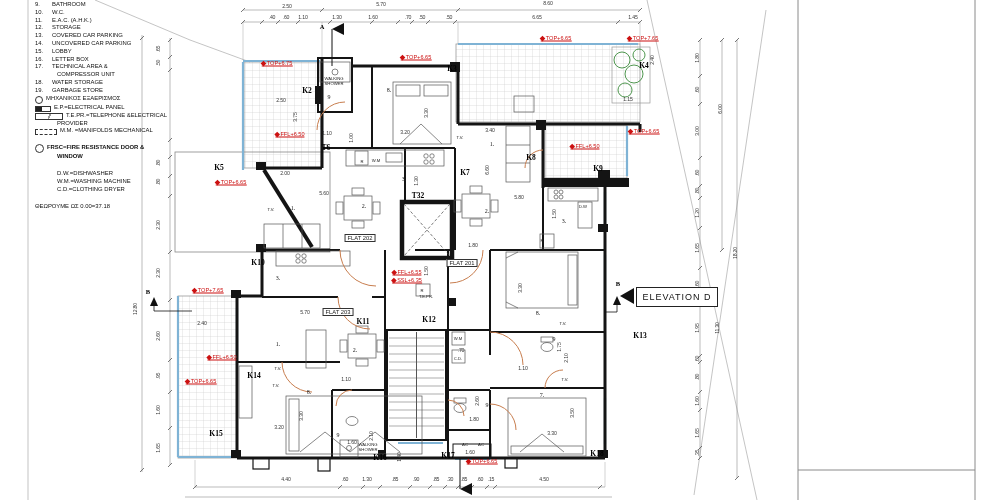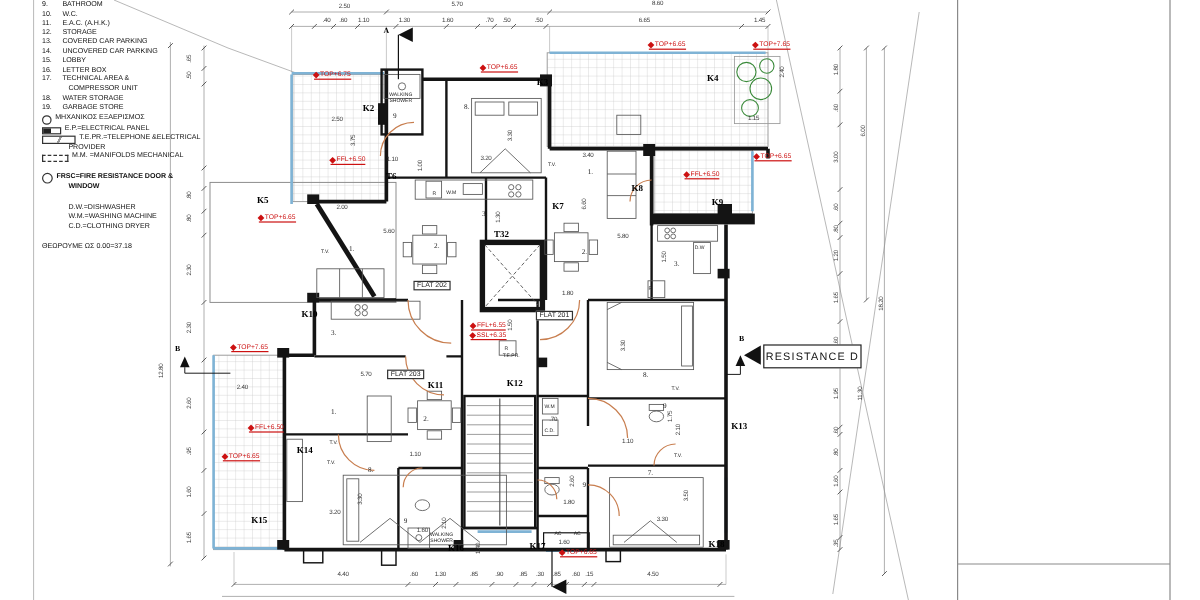--- a/index.html
+++ b/index.html
@@ -426,29 +426,29 @@
       <span class="lab red" style="left: 290px; top: 134px;">FFL+6.50</span>
       <span class="lab red" style="left: 231px; top: 182px;">TOP+6.65</span>
       <span class="lab red" style="left: 208px; top: 290px;">TOP+7.65</span>
       <span class="lab red" style="left: 222px; top: 357px;">FFL+6.50</span>
       <span class="lab red" style="left: 201px; top: 381px;">TOP+6.65</span>
       <span class="lab red" style="left: 407px; top: 272px;">FFL+6.55</span>
       <span class="lab red" style="left: 407px; top: 280px;">SSL+6.35</span>
       <span class="lab red" style="left: 482px; top: 461px;">TOP+6.65</span>
       <span class="lab k" style="left: 307px; top: 90px;">K2</span>
       <span class="lab k" style="left: 452px; top: 68px;">K3</span>
-      <span class="lab k" style="left: 594px; top: 65px;">K4</span>
+      <span class="lab k" style="left: 644px; top: 65px;">K4</span>
       <span class="lab k" style="left: 219px; top: 167px;">K5</span>
       <span class="lab k" style="left: 465px; top: 172px;">K7</span>
       <span class="lab k" style="left: 531px; top: 157px;">K8</span>
       <span class="lab k" style="left: 598px; top: 168px;">K9</span>
       <span class="lab k" style="left: 258px; top: 262px;">K10</span>
       <span class="lab k" style="left: 363px; top: 321px;">K11</span>
       <span class="lab k" style="left: 429px; top: 319px;">K12</span>
-      <span class="lab k" style="left: 616px; top: 335px; margin-top: 20px;">K13</span>
+      <span class="lab k" style="left: 640px; top: 335px;">K13</span>
       <span class="lab k" style="left: 254px; top: 375px;">K14</span>
       <span class="lab k" style="left: 216px; top: 433px;">K15</span>
       <span class="lab k" style="left: 380px; top: 457px;">K16</span>
       <span class="lab k" style="left: 448px; top: 455px;">K17</span>
       <span class="lab k" style="left: 597px; top: 453px;">K18</span>
       <span class="lab k" style="left: 326px; top: 147px;">T6</span>
       <span class="lab k" style="left: 418px; top: 195px;">T32</span>
       <span class="lab flat" style="left: 360px; top: 238px;">FLAT 202</span>
       <span class="lab flat" style="left: 462px; top: 263px;">FLAT 201</span>
       <span class="lab flat" style="left: 338px; top: 312px;">FLAT 203</span>
@@ -488,15 +488,15 @@
       <span class="lab fix" style="left: 458px; top: 359px;">C.D.</span>
       <span class="lab fix" style="left: 465px; top: 445px;">AC</span>
       <span class="lab fix" style="left: 481px; top: 445px;">AC</span>
       <span class="lab fix" style="left: 426px; top: 297px;">T.E.PR.</span>
       <span class="lab sec" style="left: 322px; top: 26px;">A</span>
       <span class="lab sec" style="left: 148px; top: 291px;">B</span>
       <span class="lab sec" style="left: 618px; top: 283px;">B</span>
     </div>
 
   <div id="elevD-arrow"></div>
-  <div id="elevD">RESISTANCE D</div>
+  <div id="elevD">ELEVATION D</div>
 
 </div>
 
 </body></html>

